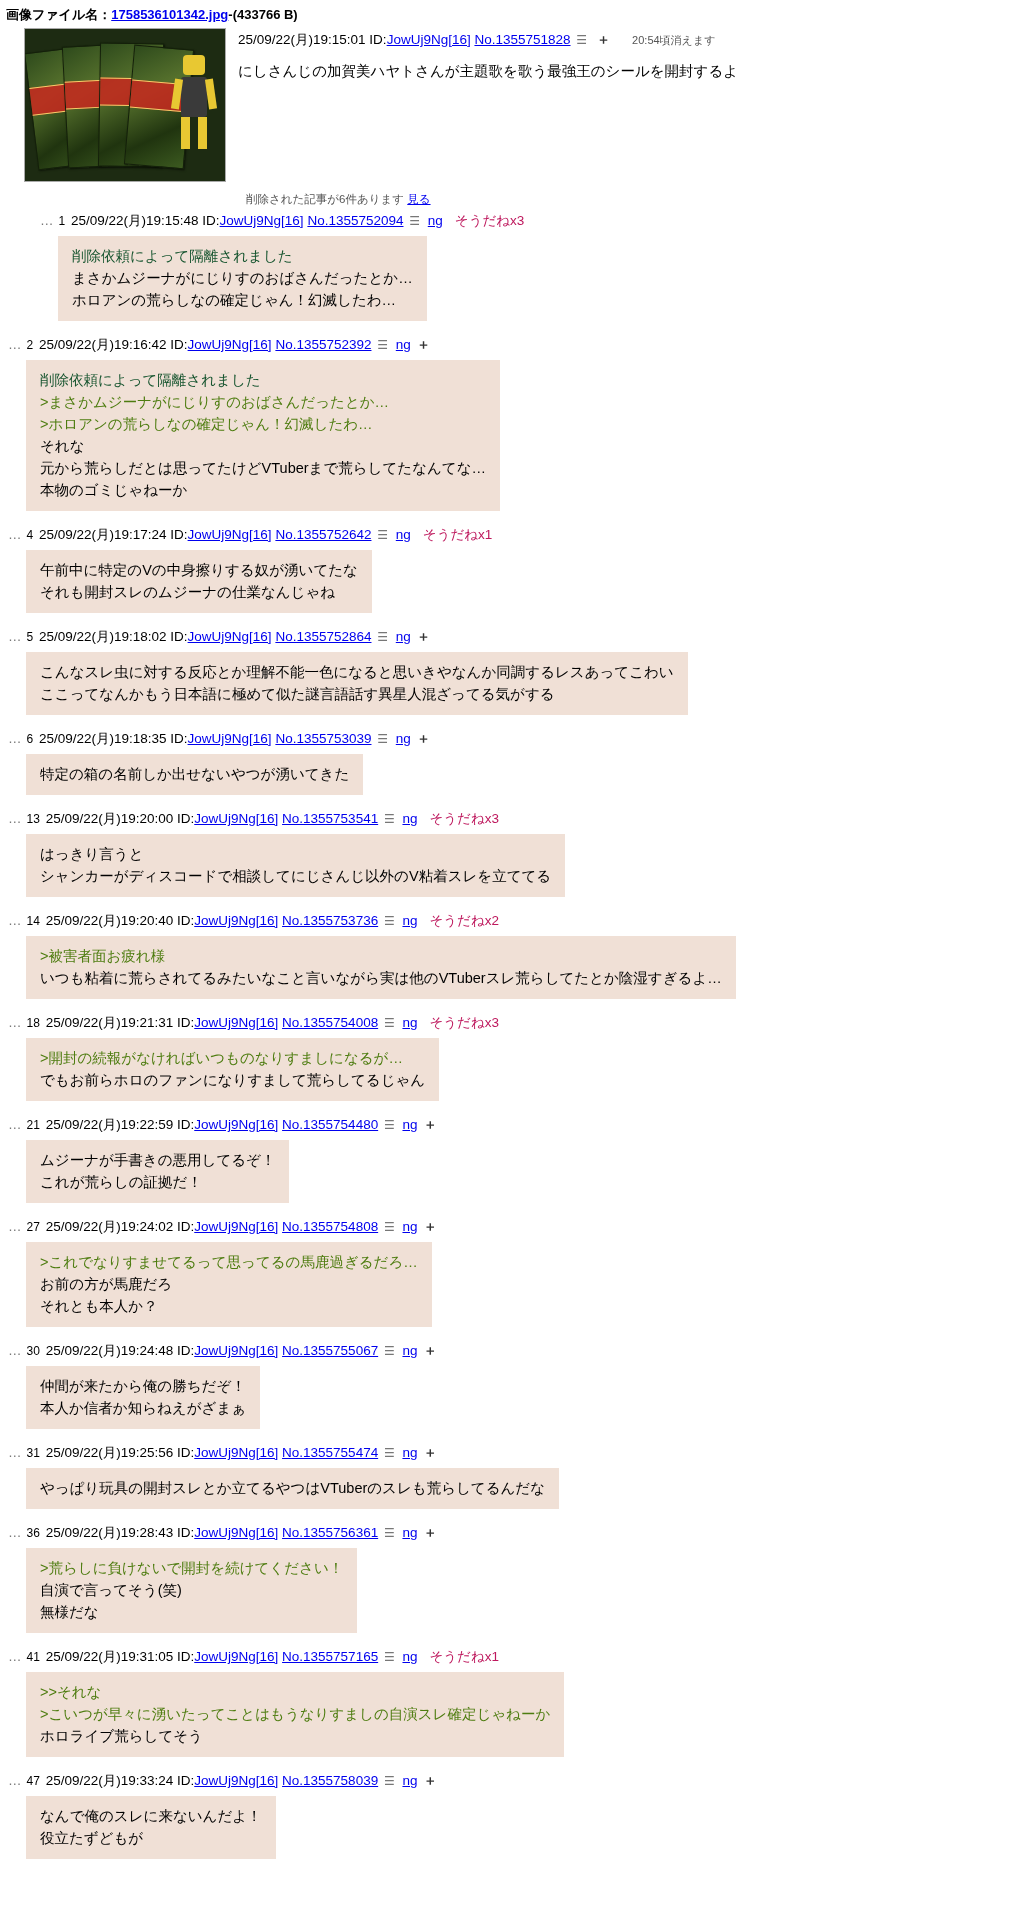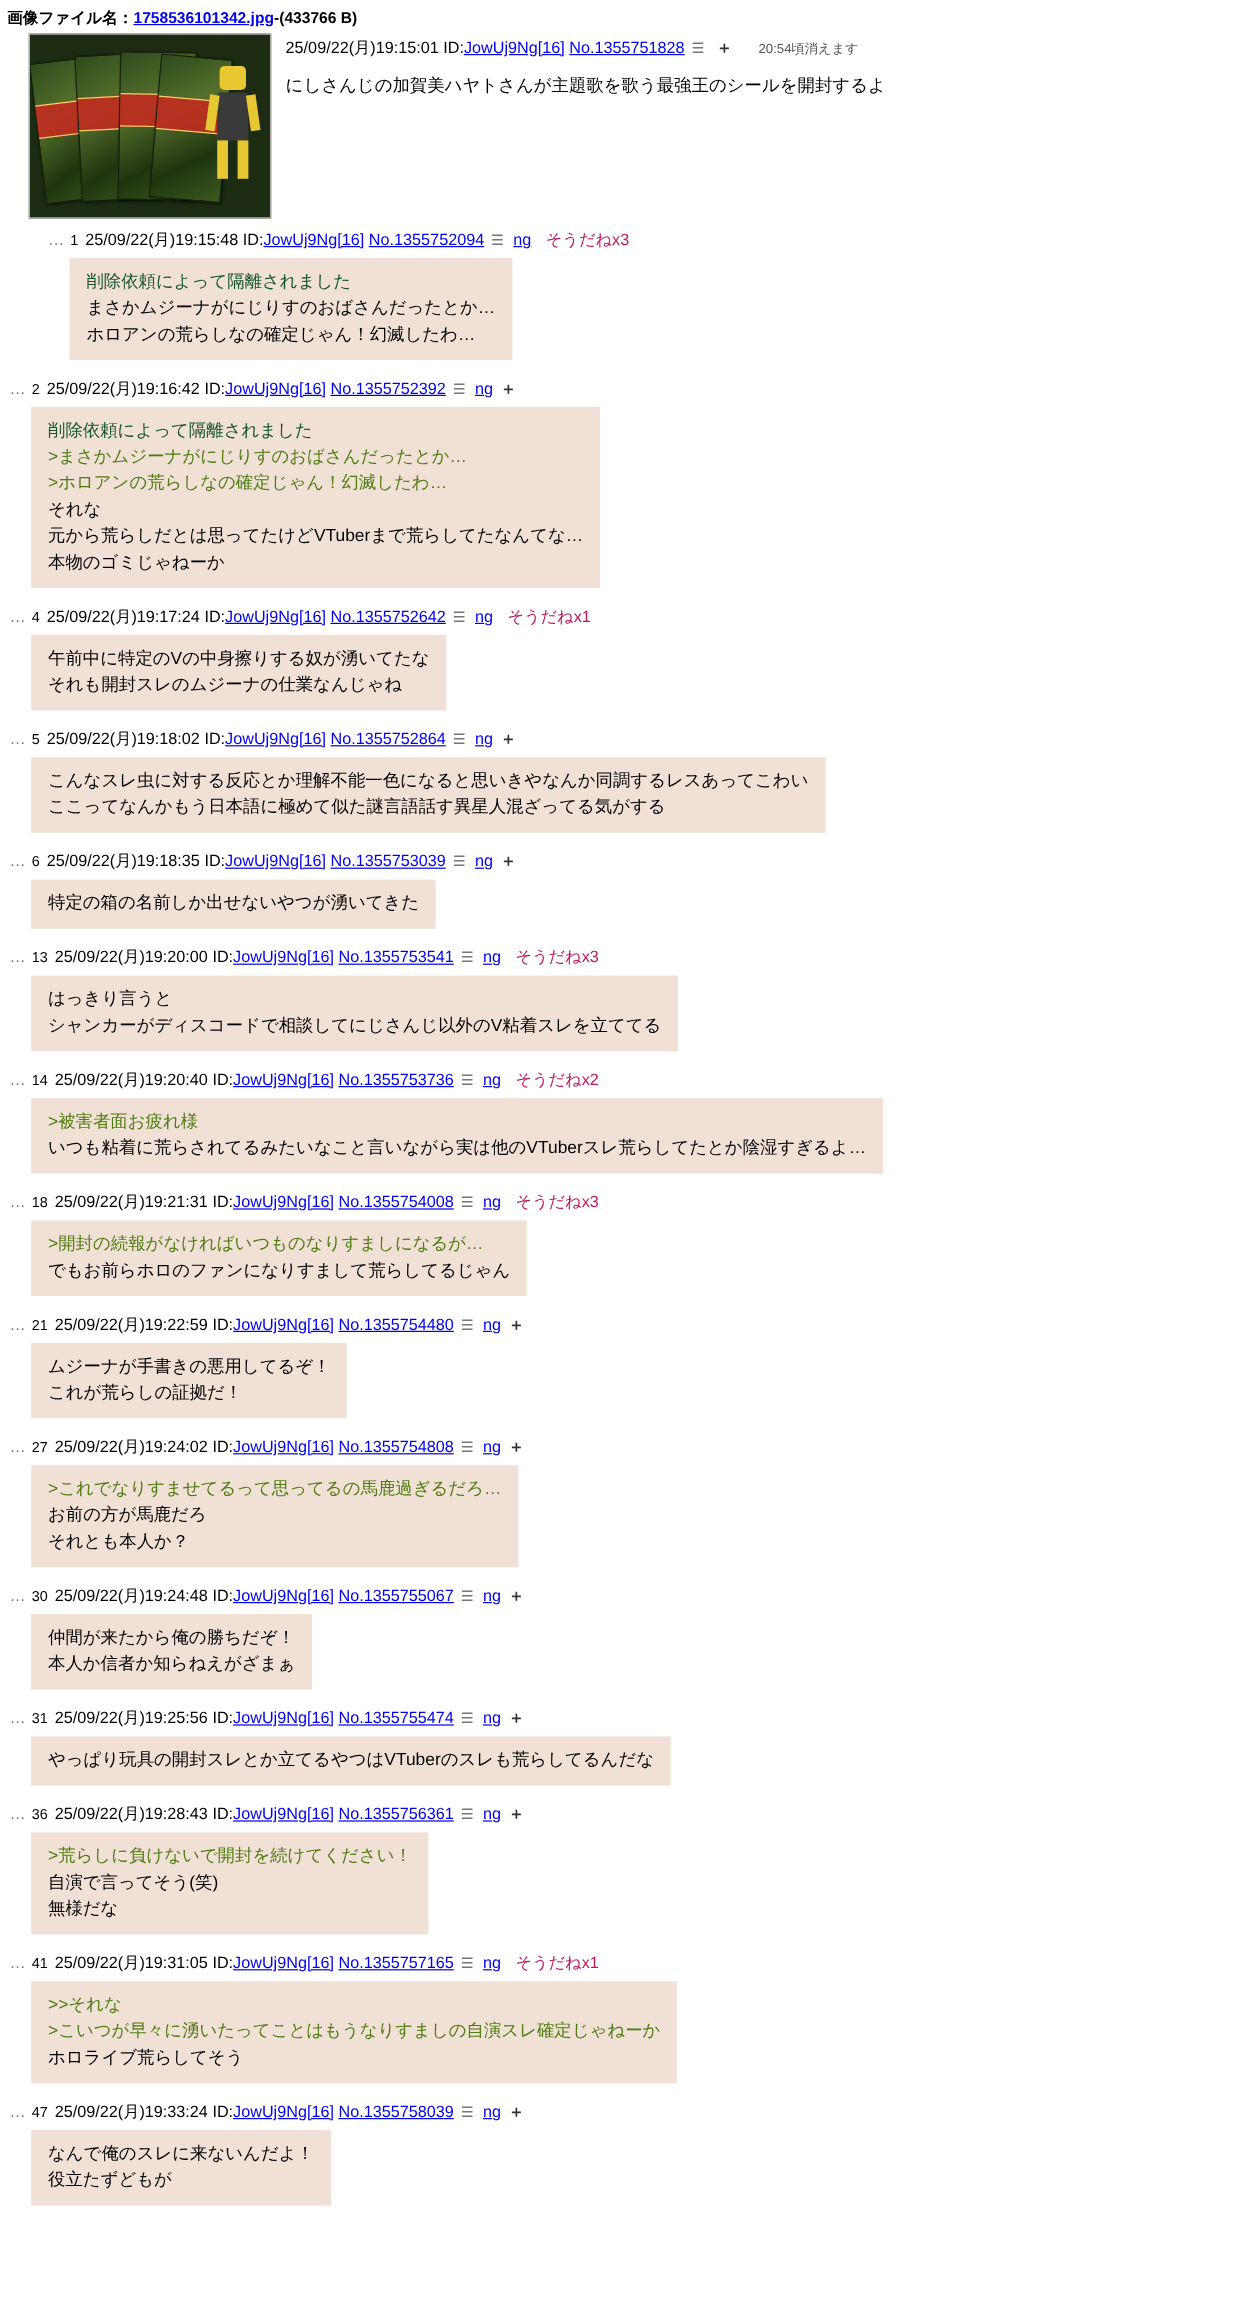--- a/index.html
+++ b/index.html
@@ -163,20 +163,24 @@
         <span class="idlabel">ID:</span><span class="idval">JowUj9Ng[16]</span>
         <span class="no">No.1355751828</span>
         <span class="menu">☰</span>
         <span class="plus">＋</span>
         <span class="expire">20:54頃消えます</span>
       </div>
       <div class="optext">にしさんじの加賀美ハヤトさんが主題歌を歌う最強王のシールを開封するよ</div>
     </div>
   </div>
 
+  <div class="deleted-note">
+    <span>削除された記事が6件あります</span>
+    <span class="more">見る</span>
+  </div>
 
   <div id="replies">
       <div class="reply indent"><div class="hdr rhdr"><span class="dots">…</span><span class="num">1</span> <span class="date">25/09/22(月)19:15:48</span> <span class="idlabel">ID:</span><span class="idval">JowUj9Ng[16]</span> <span class="no">No.1355752094</span> <span class="menu">☰</span> <span class="ng">ng</span><span class="sd">そうだねx3</span></div><div class="blk"><span class="line warn">削除依頼によって隔離されました</span><span class="line ">まさかムジーナがにじりすのおばさんだったとか…</span><span class="line ">ホロアンの荒らしなの確定じゃん！幻滅したわ…</span></div></div>
       <div class="reply"><div class="hdr rhdr"><span class="dots">…</span><span class="num">2</span> <span class="date">25/09/22(月)19:16:42</span> <span class="idlabel">ID:</span><span class="idval">JowUj9Ng[16]</span> <span class="no">No.1355752392</span> <span class="menu">☰</span> <span class="ng">ng</span><span class="plus">＋</span></div><div class="blk"><span class="line warn">削除依頼によって隔離されました</span><span class="line quote">&gt;まさかムジーナがにじりすのおばさんだったとか…</span><span class="line quote">&gt;ホロアンの荒らしなの確定じゃん！幻滅したわ…</span><span class="line ">それな</span><span class="line ">元から荒らしだとは思ってたけどVTuberまで荒らしてたなんてな…</span><span class="line ">本物のゴミじゃねーか</span></div></div>
       <div class="reply"><div class="hdr rhdr"><span class="dots">…</span><span class="num">4</span> <span class="date">25/09/22(月)19:17:24</span> <span class="idlabel">ID:</span><span class="idval">JowUj9Ng[16]</span> <span class="no">No.1355752642</span> <span class="menu">☰</span> <span class="ng">ng</span><span class="sd">そうだねx1</span></div><div class="blk"><span class="line ">午前中に特定のVの中身擦りする奴が湧いてたな</span><span class="line ">それも開封スレのムジーナの仕業なんじゃね</span></div></div>
       <div class="reply"><div class="hdr rhdr"><span class="dots">…</span><span class="num">5</span> <span class="date">25/09/22(月)19:18:02</span> <span class="idlabel">ID:</span><span class="idval">JowUj9Ng[16]</span> <span class="no">No.1355752864</span> <span class="menu">☰</span> <span class="ng">ng</span><span class="plus">＋</span></div><div class="blk"><span class="line ">こんなスレ虫に対する反応とか理解不能一色になると思いきやなんか同調するレスあってこわい</span><span class="line ">ここってなんかもう日本語に極めて似た謎言語話す異星人混ざってる気がする</span></div></div>
       <div class="reply"><div class="hdr rhdr"><span class="dots">…</span><span class="num">6</span> <span class="date">25/09/22(月)19:18:35</span> <span class="idlabel">ID:</span><span class="idval">JowUj9Ng[16]</span> <span class="no">No.1355753039</span> <span class="menu">☰</span> <span class="ng">ng</span><span class="plus">＋</span></div><div class="blk"><span class="line ">特定の箱の名前しか出せないやつが湧いてきた</span></div></div>
       <div class="reply"><div class="hdr rhdr"><span class="dots">…</span><span class="num">13</span> <span class="date">25/09/22(月)19:20:00</span> <span class="idlabel">ID:</span><span class="idval">JowUj9Ng[16]</span> <span class="no">No.1355753541</span> <span class="menu">☰</span> <span class="ng">ng</span><span class="sd">そうだねx3</span></div><div class="blk"><span class="line ">はっきり言うと</span><span class="line ">シャンカーがディスコードで相談してにじさんじ以外のV粘着スレを立ててる</span></div></div>
       <div class="reply"><div class="hdr rhdr"><span class="dots">…</span><span class="num">14</span> <span class="date">25/09/22(月)19:20:40</span> <span class="idlabel">ID:</span><span class="idval">JowUj9Ng[16]</span> <span class="no">No.1355753736</span> <span class="menu">☰</span> <span class="ng">ng</span><span class="sd">そうだねx2</span></div><div class="blk"><span class="line quote">&gt;被害者面お疲れ様</span><span class="line ">いつも粘着に荒らされてるみたいなこと言いながら実は他のVTuberスレ荒らしてたとか陰湿すぎるよ…</span></div></div>
       <div class="reply"><div class="hdr rhdr"><span class="dots">…</span><span class="num">18</span> <span class="date">25/09/22(月)19:21:31</span> <span class="idlabel">ID:</span><span class="idval">JowUj9Ng[16]</span> <span class="no">No.1355754008</span> <span class="menu">☰</span> <span class="ng">ng</span><span class="sd">そうだねx3</span></div><div class="blk"><span class="line quote">&gt;開封の続報がなければいつものなりすましになるが…</span><span class="line ">でもお前らホロのファンになりすまして荒らしてるじゃん</span></div></div>

